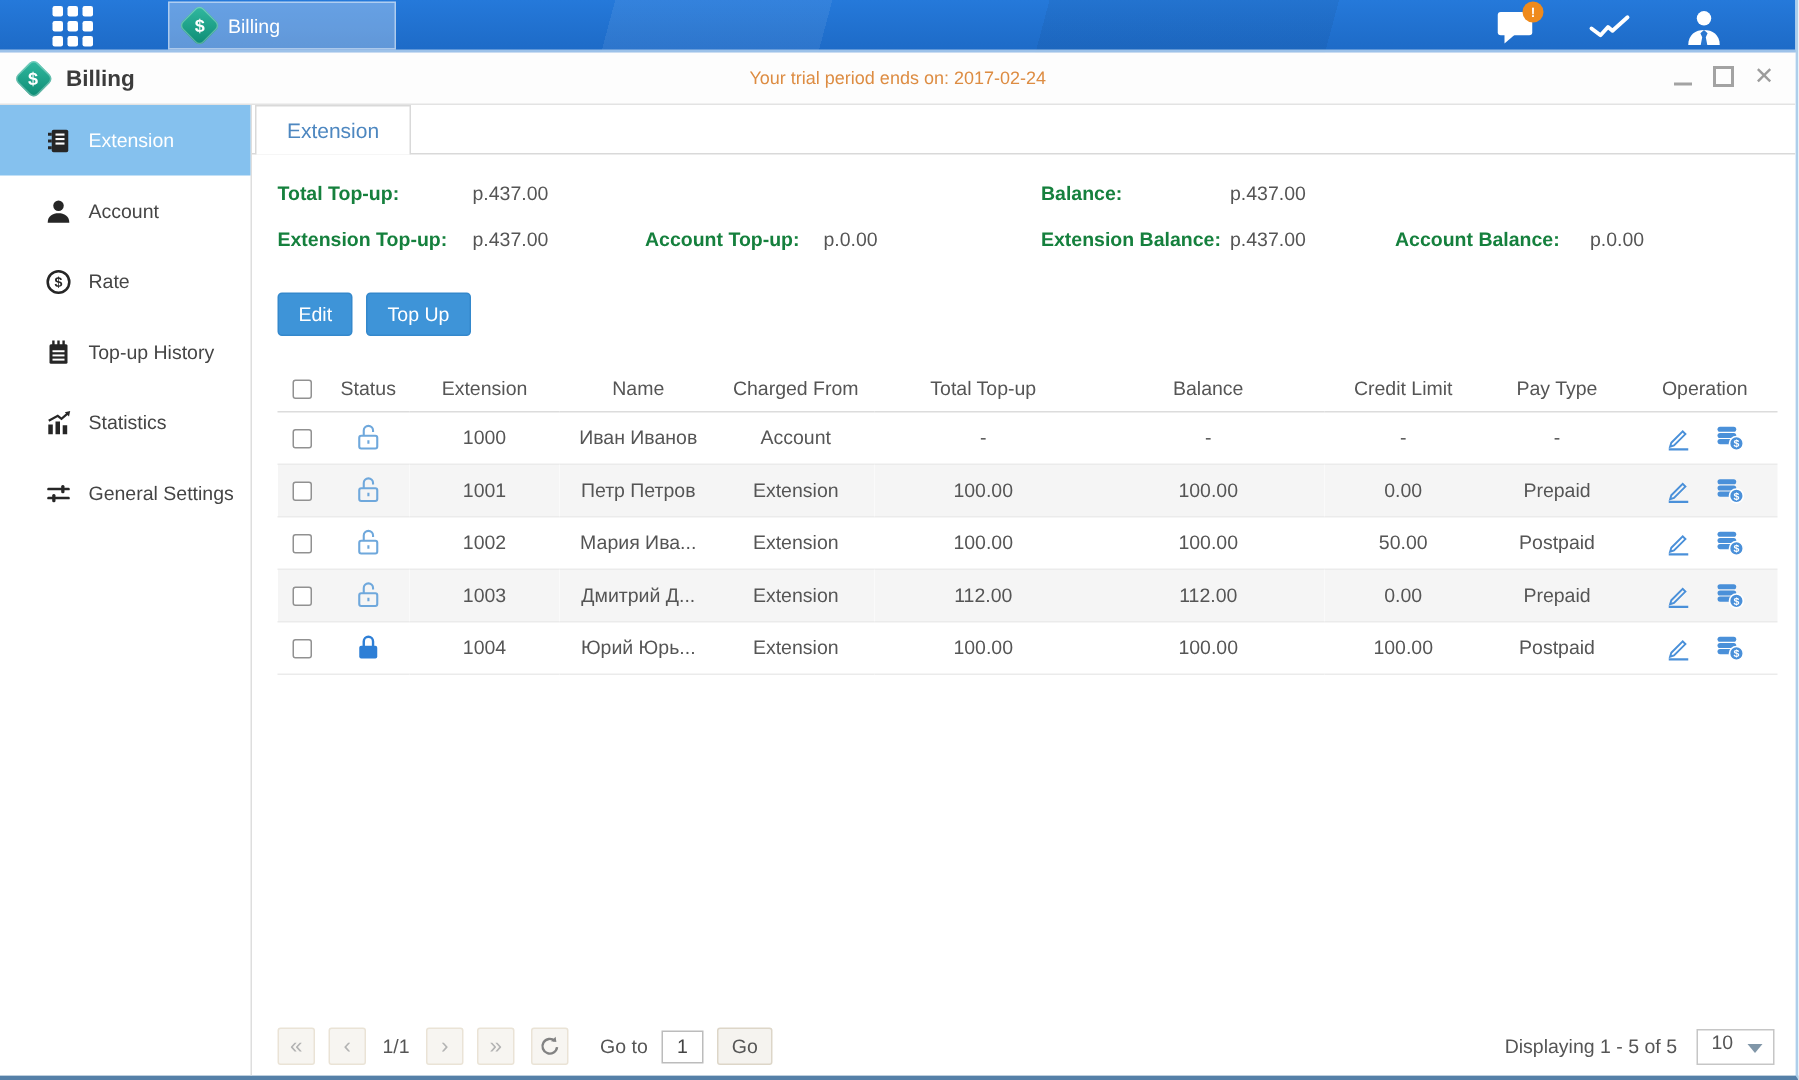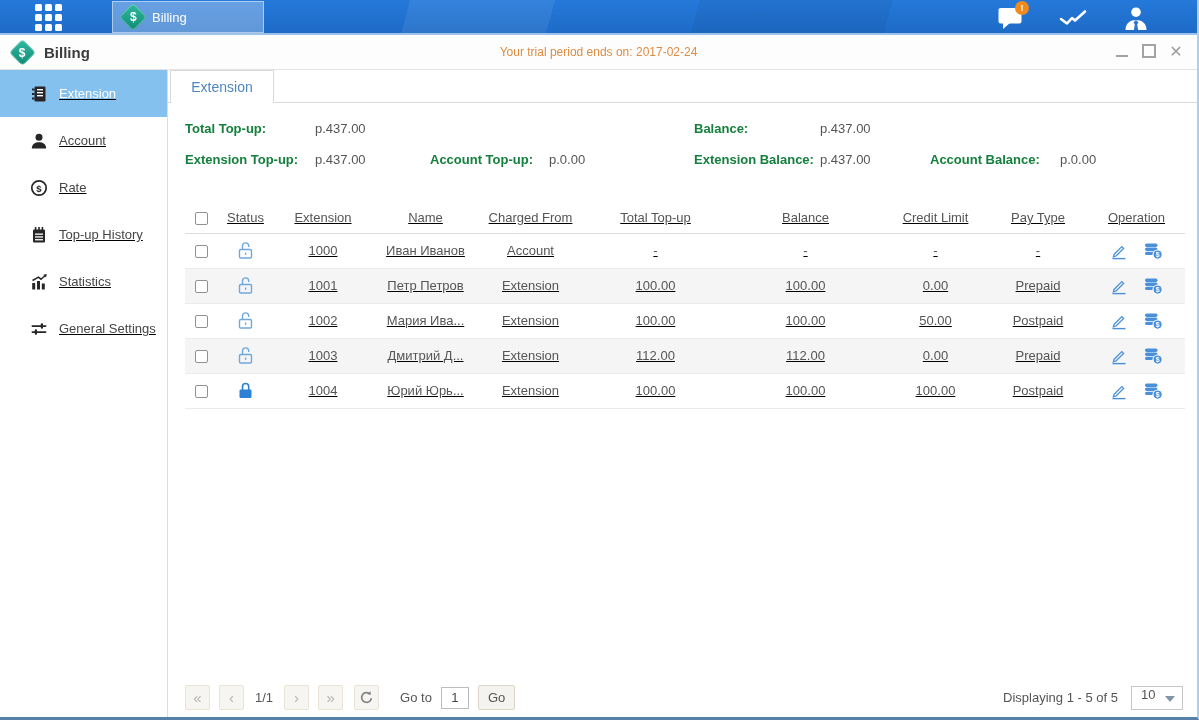--- a/index.html
+++ b/index.html
@@ -45,21 +45,21 @@
   .titlebar .diamond { width:19px; height:19px; flex:0 0 19px; margin-left:13px; }
   .title { margin-left:12px; font-size:15px; font-weight:bold; color:#3c3c3c; }
   .trial { position:absolute; left:0; right:0; text-align:center; color:#dd8c42; font-size:12px; pointer-events:none; }
   .winctl { position:absolute; right:14px; display:flex; gap:13px; align-items:center; }
   .wbtn { width:14px; height:14px; display:flex; align-items:flex-end; justify-content:center; cursor:pointer; }
   .wbtn.min::before { content:""; width:12px; border-top:2px solid #a3a3a3; margin-bottom:2px; }
   .wbtn.max::before { content:""; width:11px; height:10px; border:2px solid #a3a3a3; margin-bottom:1px; }
   .wbtn.close { font-size:16px; color:#9c9c9c; align-items:center; line-height:14px; }
 
   
-  .bodyrow { flex:1; display:flex; min-height:0;text-decoration:underline; }
+  .bodyrow { flex:1; display:flex; min-height:0; }
   .sidebar { flex:0 0 168px; width:168px; background:#fff; border-right:1px solid #dedede; }
   .side-item { height:47px; display:flex; align-items:center; gap:11px; padding-left:30px;
                font-size:13px; color:#454545; cursor:pointer; }
   .side-item .icon { width:18px; height:18px; display:flex; flex:0 0 18px; }
   .side-item.active { background:#85c1ee; color:#fff; }
 
   .main { flex:1; position:relative; background:#fff; min-width:0; }
   .tabstrip { height:33px; border-bottom:1px solid #d9d9d9; padding-left:2px; }
   .tab { display:inline-block; position:relative; z-index:1; height:33px; line-height:32px;
          min-width:104px; text-align:center; background:#fff; border:1px solid #d9d9d9; border-bottom:none;
@@ -256,20 +256,24 @@
           <span class="sval" style="left:130px">p.437.00</span>
           <span class="slabel" style="left:245px">Account Top-up:</span>
           <span class="sval" style="left:364px">p.0.00</span>
           <span class="slabel" style="left:509px">Extension Balance:</span>
           <span class="sval" style="left:635px">p.437.00</span>
           <span class="slabel" style="left:745px">Account Balance:</span>
           <span class="sval" style="left:875px">p.0.00</span>
         </div>
       </div>
 
+      <div class="actions">
+        <button class="btn">Edit</button>
+        <button class="btn">Top Up</button>
+      </div>
 
       <table class="grid">
         <colgroup>
           <col style="width:33px">
             <col style="width:55px">
             <col style="width:100px">
             <col style="width:105px">
             <col style="width:105px">
           <col style="width:145px">
             <col style="width:155px">

